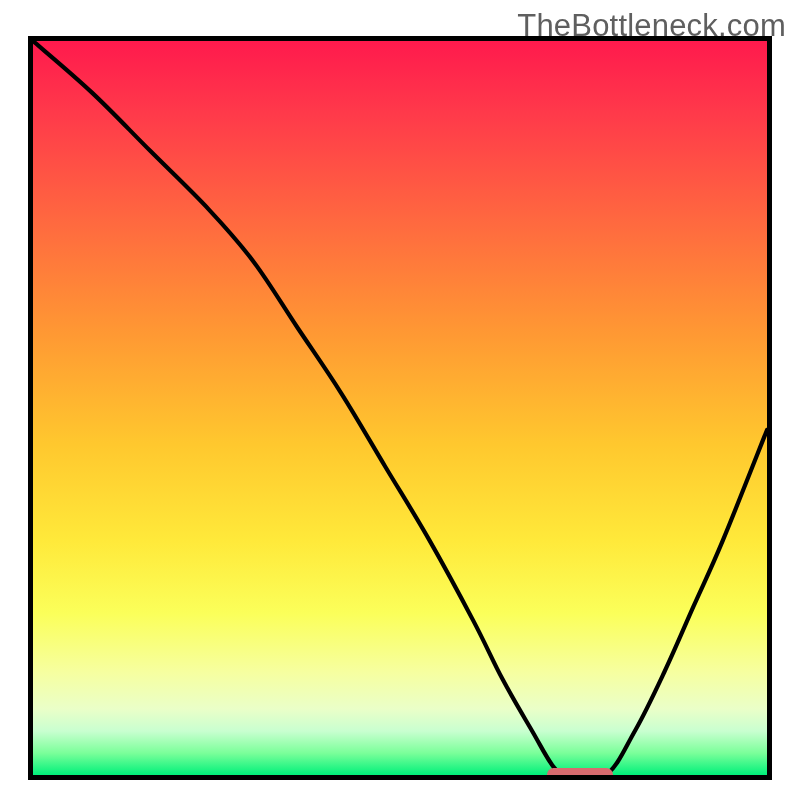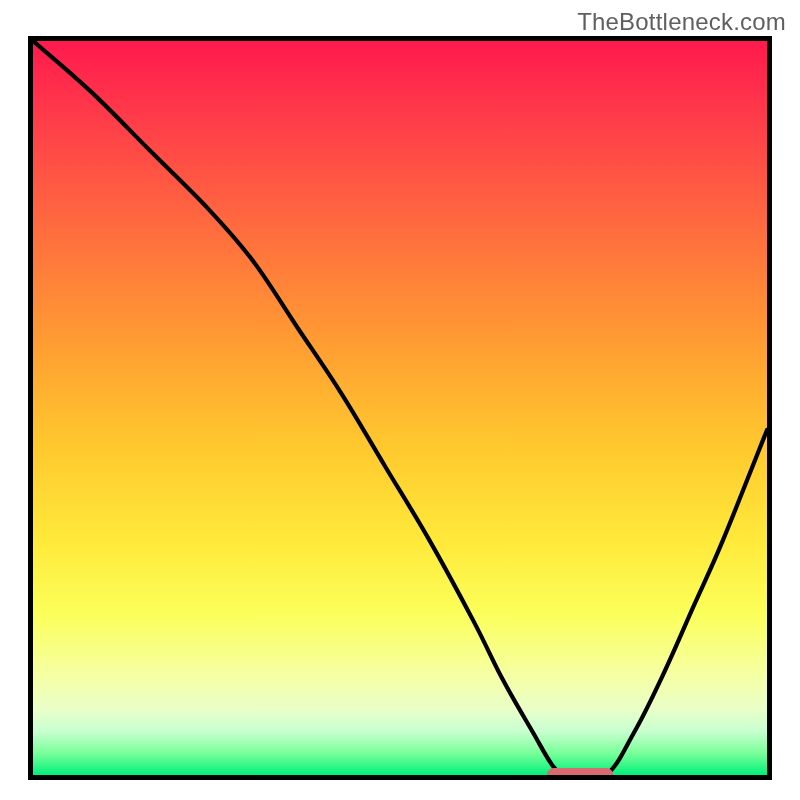--- a/index.html
+++ b/index.html
@@ -13,21 +13,21 @@
   .outer {
     position: relative;
     width: 800px;
     height: 800px;
     box-sizing: border-box;
   }
   .watermark {
     position: absolute;
     top: 8px;
     right: 14px;
-    font-size: 24px;
+    font-size: 31px;
     color: #5f5f5f;
     font-weight: 500;
     letter-spacing: 0.2px;
     z-index: 10;
   }
   .plot-frame {
     position: absolute;
     left: 28px;
     top: 36px;
     width: 744px;

